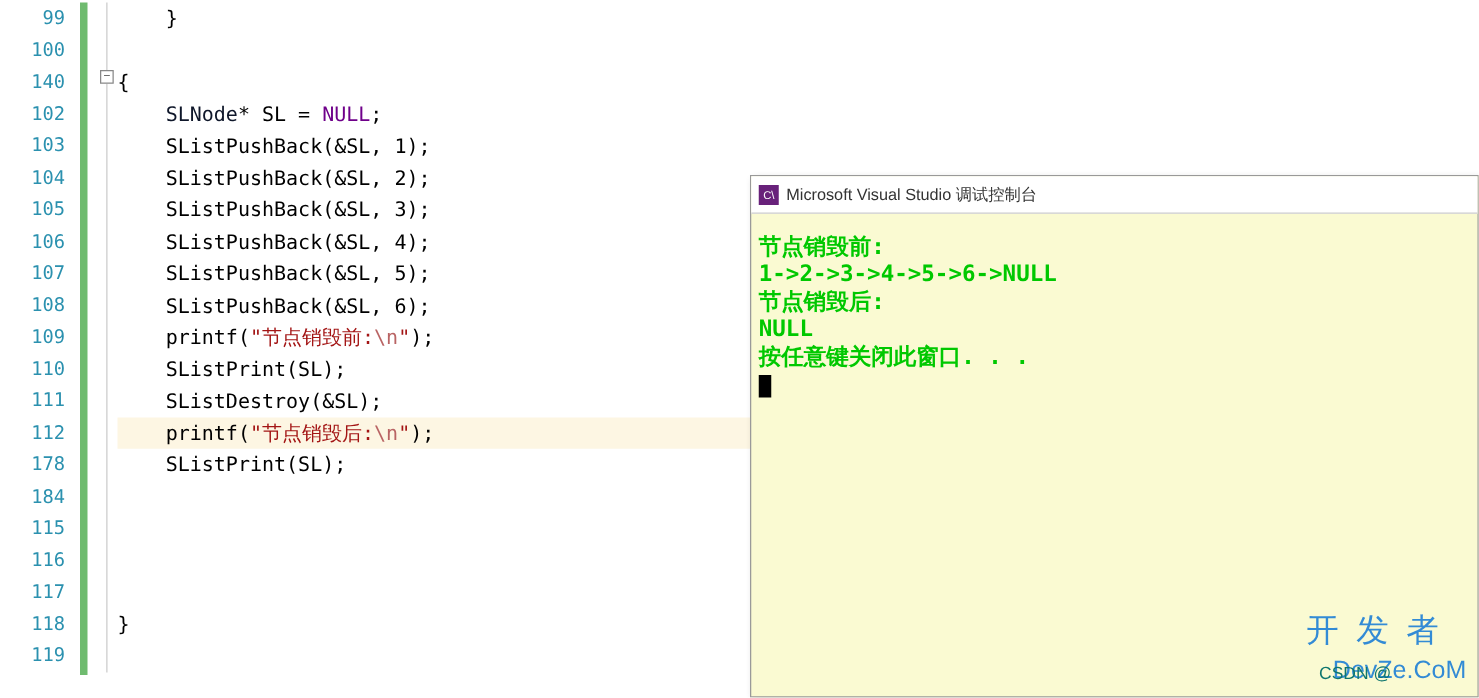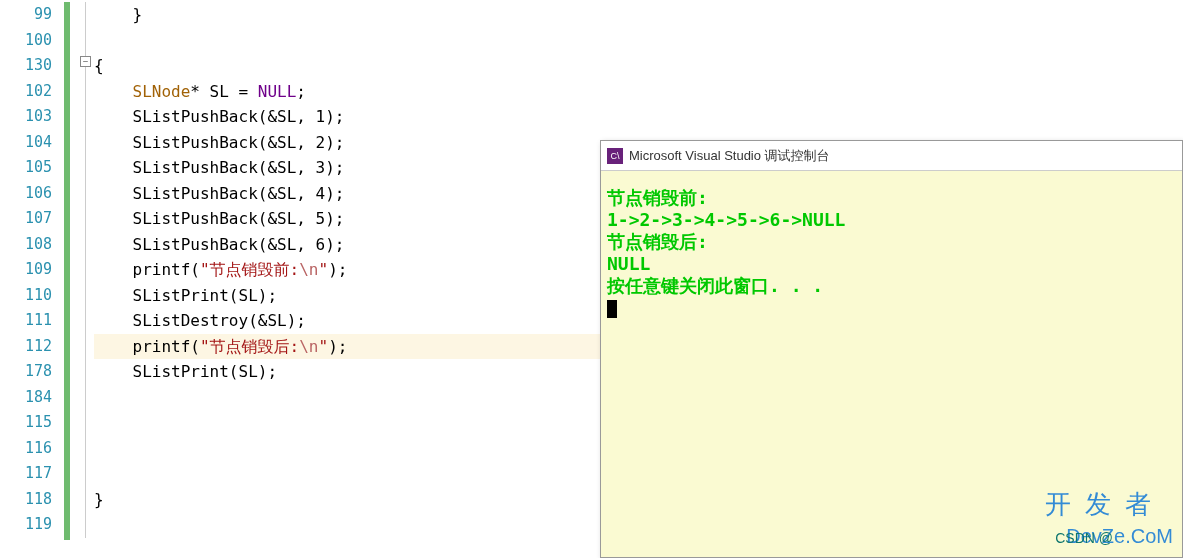--- a/index.html
+++ b/index.html
@@ -9,42 +9,42 @@
 .gutter .ln { display: block; height: 25.5px; }
 .margin { width: 18px; background: #fff; position: relative; }
 .green-bar { position: absolute; left: 2px; top: 2px; width: 6px; height: 538px; background: #6fbb6f; }
 .fold-col { width: 14px; background: #fff; position: relative; padding-top: 2px; }
 .fold-box { width: 11px; height: 11px; border: 1px solid #888; font-size: 9px; line-height: 9px; text-align: center; color: #666; position: absolute; left: 0; background: #fff; }
 .fold-line { position: absolute; left: 5px; width: 1px; background: #ccc; }
 .code { flex: 1; font-family: Consolas, monospace; font-size: 16px; line-height: 25.5px; padding-top: 2px; position: relative; }
 .code .row { height: 25.5px; white-space: pre; }
 .hl { background: #fdf6e3; }
 .kw { color: #0000ff; }
-.type { color: #a16207; }
+.type { color: #0f172a; }
 .macro { color: #6f008a; }
 .str { color: #a31515; }
 .esc { color: #b96464; }
 .console { position: absolute; top: 140px; left: 600px; width: 583px; height: 418px; background: #fafad2; border: 1px solid #999; box-shadow: 2px 2px 6px rgba(0,0,0,.2); }
 .titlebar { height: 30px; background: #fff; border-bottom: 1px solid #ccc; display: flex; align-items: center; padding-left: 6px; font-family: "Microsoft YaHei", sans-serif; font-size: 13px; color: #333; }
 .tb-icon { width: 16px; height: 16px; background: #68217a; color: #fff; font-size: 9px; display: flex; align-items: center; justify-content: center; margin-right: 6px; }
 .console-body { padding: 16px 6px; font-family: "NSimSun", "SimSun", monospace; font-size: 18px; line-height: 22px; color: #00c800; font-weight: bold; }
 .console-body .ln { white-space: pre; }
 .cursor { display: inline-block; width: 10px; height: 18px; background: #000; vertical-align: text-bottom; }
 .watermark1 { position: absolute; right: 18px; bottom: 36px; font-family: "Microsoft YaHei", sans-serif; font-size: 26px; color: #1e7fd6; letter-spacing: 14px; opacity: .9; }
 .watermark2 { position: absolute; right: 10px; bottom: 10px; font-family: Arial, sans-serif; font-size: 20px; color: #1e7fd6; opacity: .9; }
 .watermark3 { position: absolute; right: 70px; bottom: 12px; font-family: Arial, sans-serif; font-size: 14px; color: #0f766e; }
 </style>
 </head>
 <body>
 
 <div class="editor">
   <div class="gutter">
     <span class="ln">99</span>
     <span class="ln">100</span>
-    <span class="ln">130</span>
+    <span class="ln">140</span>
     <span class="ln">102</span>
     <span class="ln">103</span>
     <span class="ln">104</span>
     <span class="ln">105</span>
     <span class="ln">106</span>
     <span class="ln">107</span>
     <span class="ln">108</span>
     <span class="ln">109</span>
     <span class="ln">110</span>
     <span class="ln">111</span>

